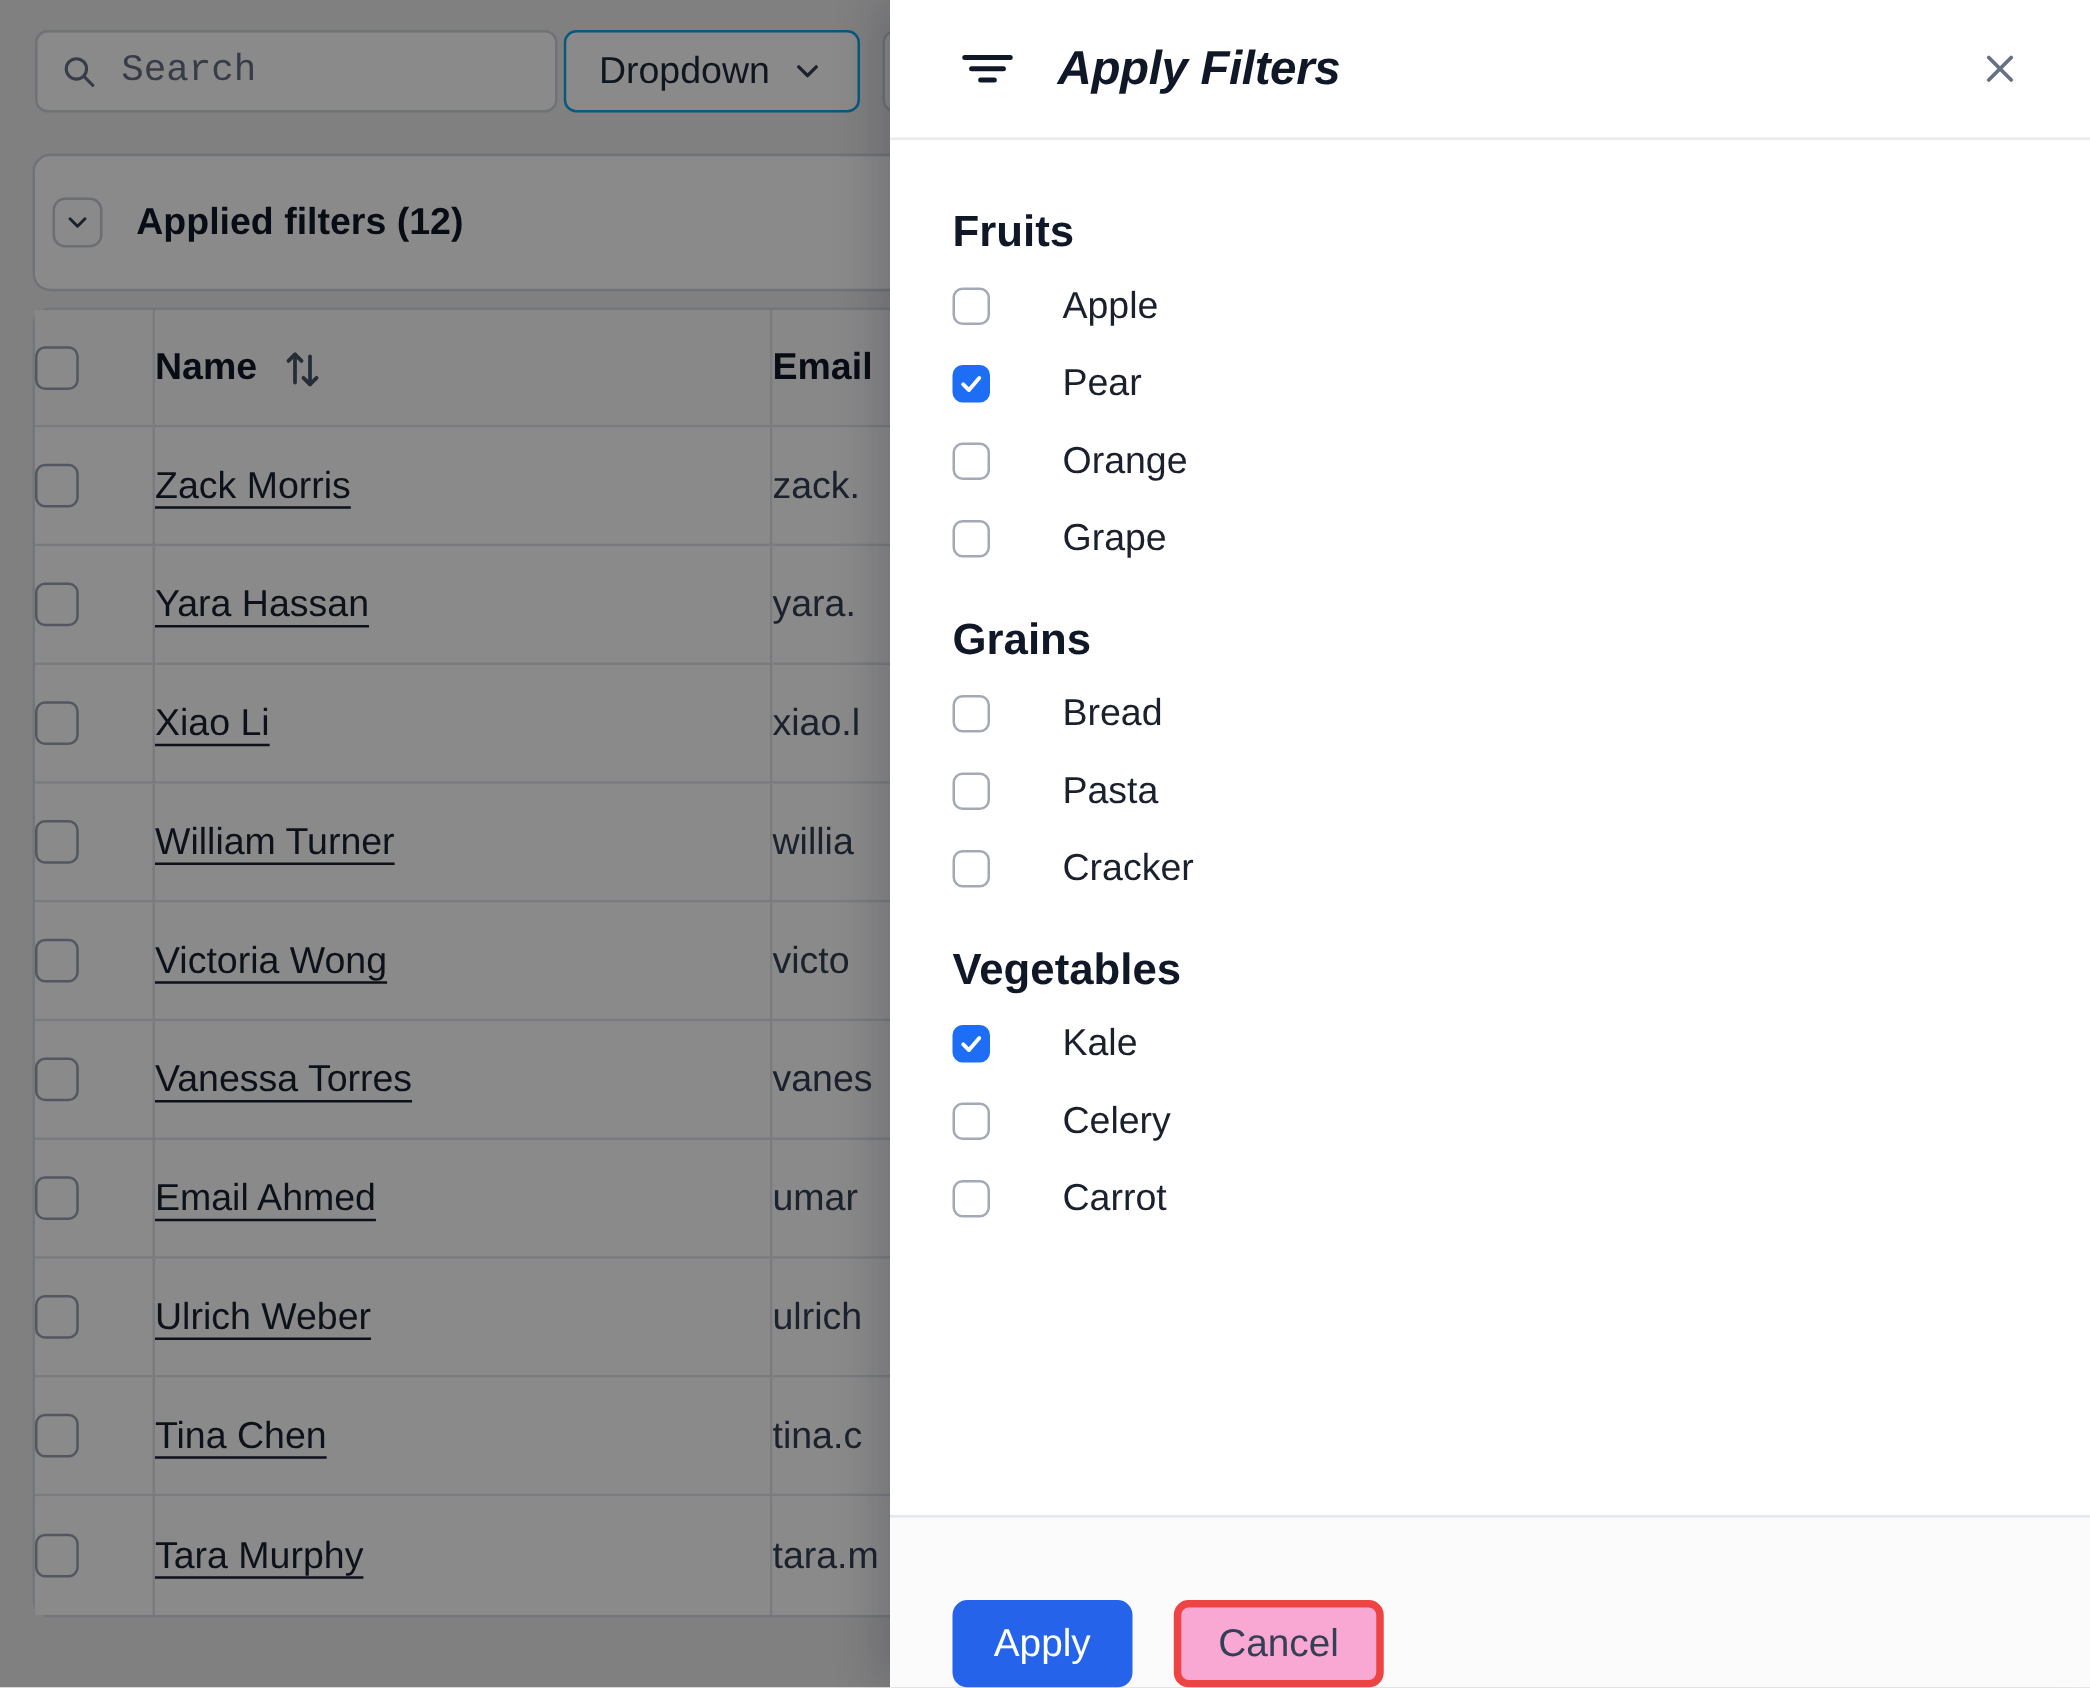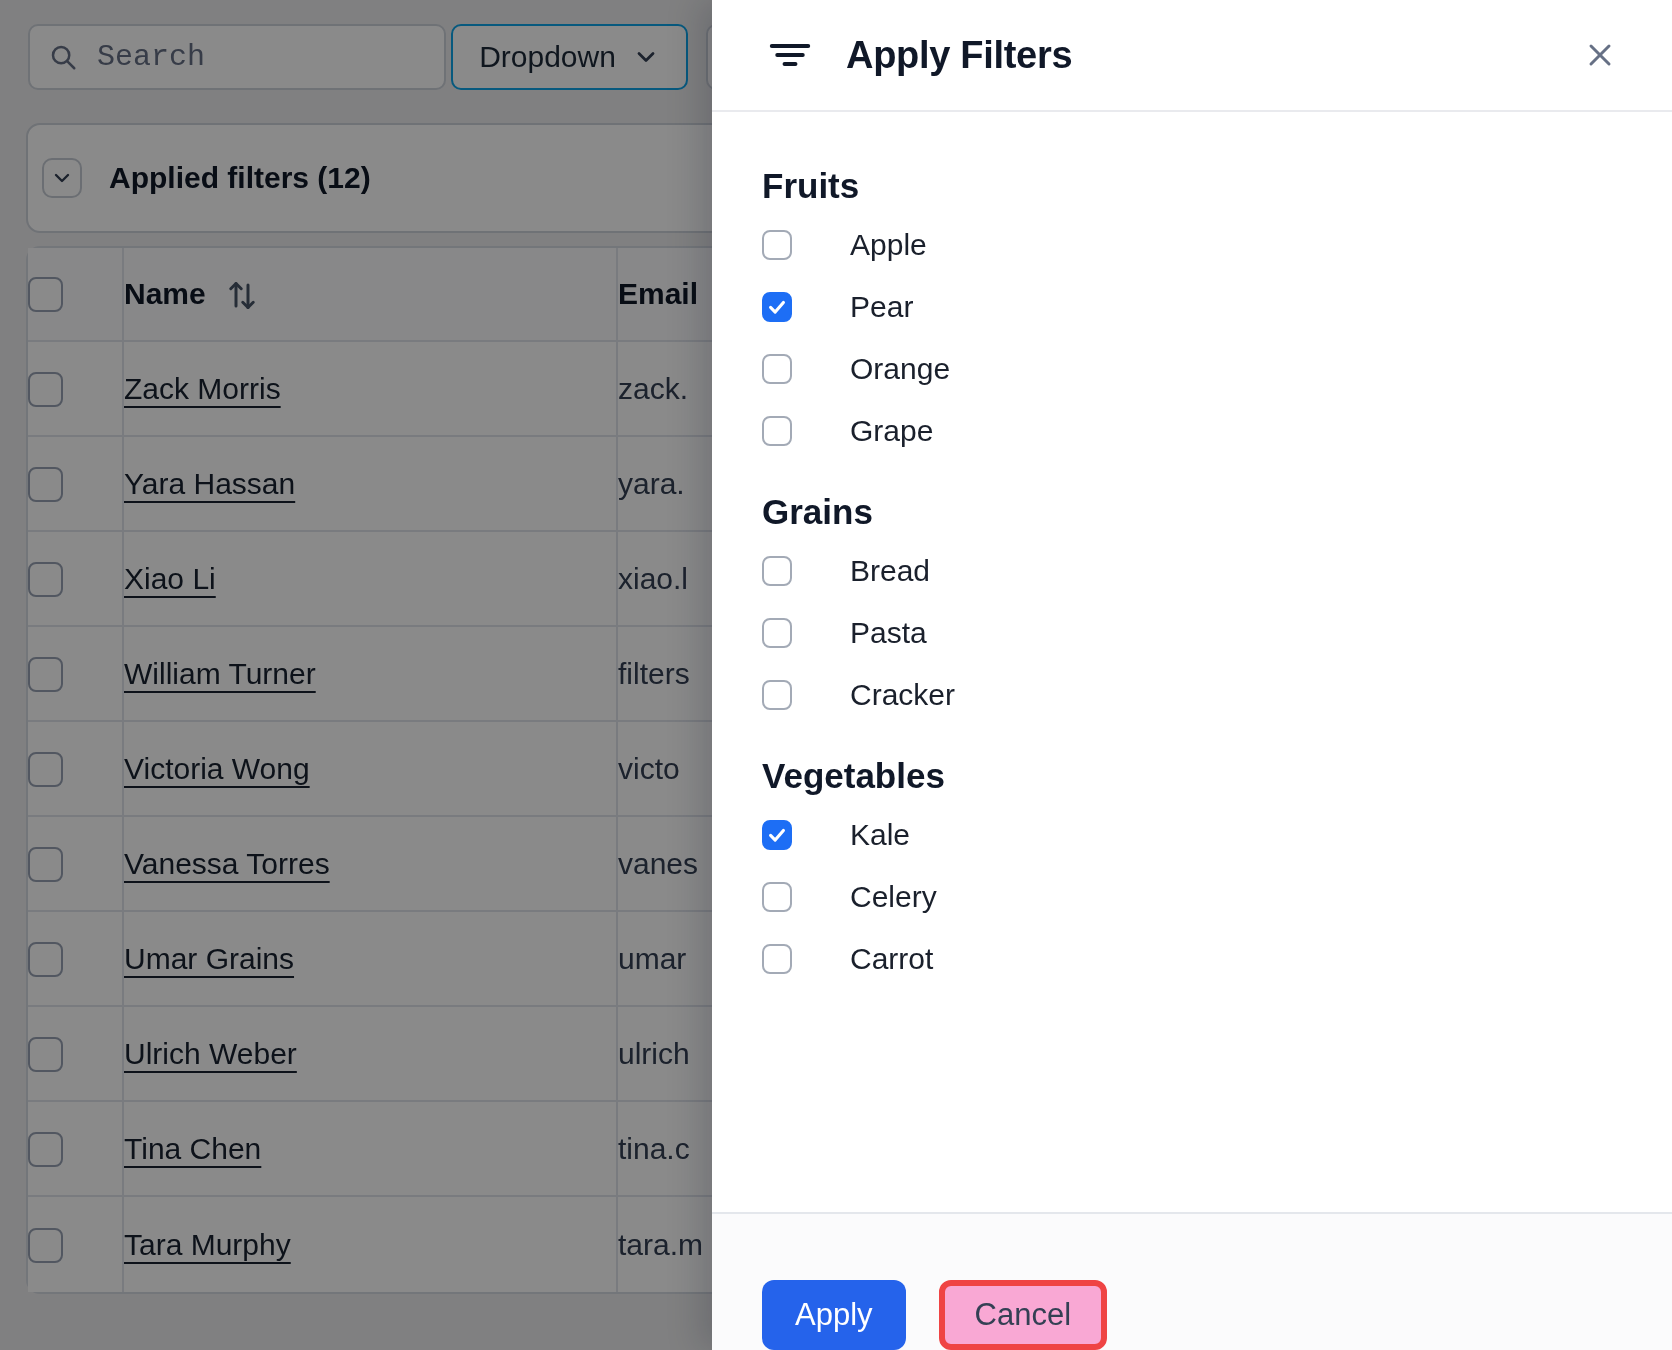--- a/index.html
+++ b/index.html
@@ -67,21 +67,21 @@
   }
   
   .overlay{position:absolute;inset:0;background:rgba(0,0,0,0.46);z-index:10;}
   
   .drawer{
     position:absolute;top:0;right:0;width:960px;height:1350px;background:#fff;z-index:20;
     display:flex;flex-direction:column;box-shadow:-12px 0 32px rgba(16,24,40,.18);
   }
   .drawer-header{
     height:112px;flex:0 0 auto;border-bottom:2px solid #e9eaee;
-    display:flex;align-items:center;padding:0 0 0 56px;box-sizing:border-box;position:relative;
+    display:flex;align-items:center;padding:0 0 0 56px;box-sizing:border-box;position:relative;font-style:italic;
   }
   .drawer-title{margin:0 0 0 34px;font-size:38px;font-weight:700;color:#101828;letter-spacing:-.3px;}
   .close-btn{
     position:absolute;right:52px;top:35px;width:40px;height:40px;background:none;border:none;
     cursor:pointer;display:flex;align-items:center;justify-content:center;padding:0;
   }
   .drawer-content{flex:1 1 auto;padding:52px 50px 0 50px;overflow:hidden;}
   .filter-section + .filter-section{margin-top:28px;}
   .section-heading{margin:0 0 6px 0;font-size:35px;line-height:44px;font-weight:700;color:#101828;}
   .option-row{height:62px;display:flex;align-items:center;cursor:pointer;gap:40px;}
@@ -172,35 +172,35 @@
         <td class="email-cell"><span>yara.</span></td>
       </tr>
       <tr>
         <td class="cb-cell"><span class="tcb"></span></td>
         <td class="txt-cell"><a class="name-link">Xiao Li</a></td>
         <td class="email-cell"><span>xiao.l</span></td>
       </tr>
       <tr>
         <td class="cb-cell"><span class="tcb"></span></td>
         <td class="txt-cell"><a class="name-link">William Turner</a></td>
-        <td class="email-cell"><span>filters</span></td>
+        <td class="email-cell"><span>willia</span></td>
       </tr>
       <tr>
         <td class="cb-cell"><span class="tcb"></span></td>
         <td class="txt-cell"><a class="name-link">Victoria Wong</a></td>
         <td class="email-cell"><span>victo</span></td>
       </tr>
       <tr>
         <td class="cb-cell"><span class="tcb"></span></td>
         <td class="txt-cell"><a class="name-link">Vanessa Torres</a></td>
         <td class="email-cell"><span>vanes</span></td>
       </tr>
       <tr>
         <td class="cb-cell"><span class="tcb"></span></td>
-        <td class="txt-cell"><a class="name-link">Umar Grains</a></td>
+        <td class="txt-cell"><a class="name-link">Email Ahmed</a></td>
         <td class="email-cell"><span>umar</span></td>
       </tr>
       <tr>
         <td class="cb-cell"><span class="tcb"></span></td>
         <td class="txt-cell"><a class="name-link">Ulrich Weber</a></td>
         <td class="email-cell"><span>ulrich</span></td>
       </tr>
       <tr>
         <td class="cb-cell"><span class="tcb"></span></td>
         <td class="txt-cell"><a class="name-link">Tina Chen</a></td>

